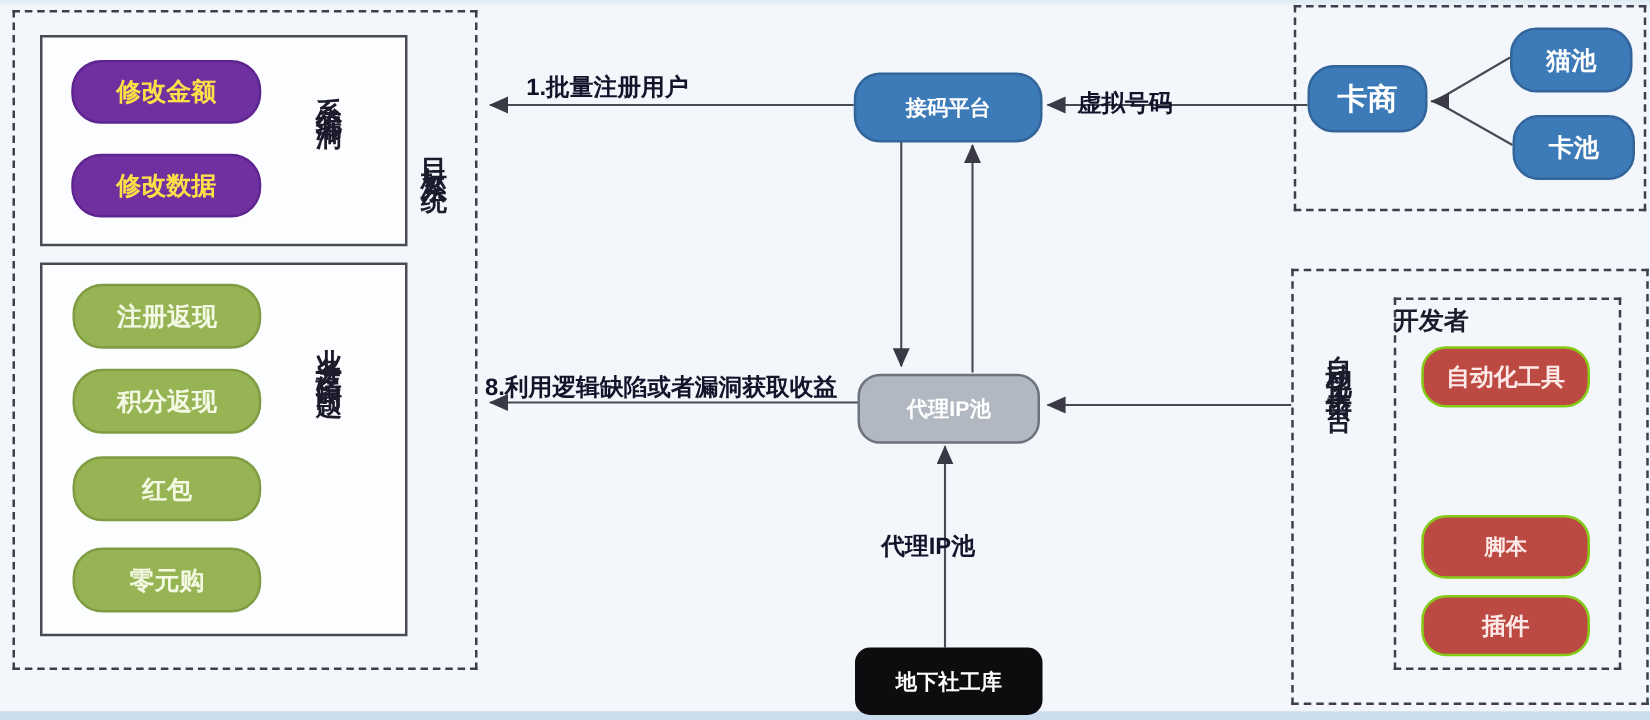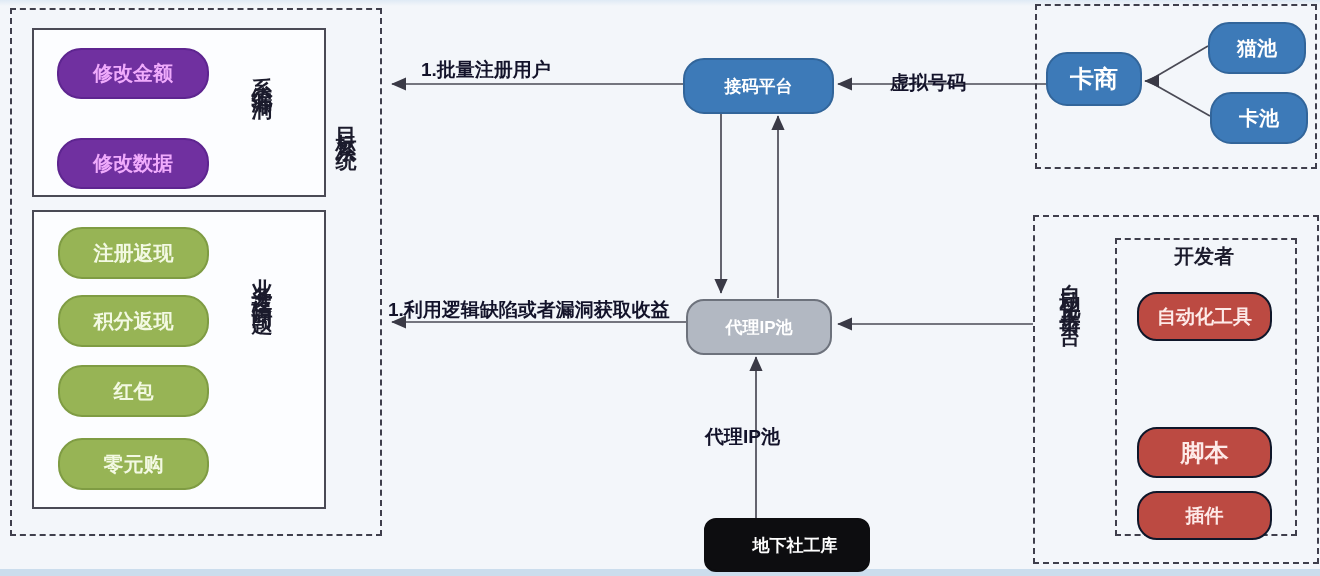--- a/index.html
+++ b/index.html
@@ -9,32 +9,32 @@
     font-family:"Liberation Sans","DejaVu Sans",sans-serif;
   }
   .strip-top{position:absolute;left:0;top:0;width:100%;height:6px;
     background:linear-gradient(#dfeaf5,rgba(243,246,250,0));}
   .strip-bottom{position:absolute;left:0;bottom:0;width:100%;height:7px;background:#cbdded;}
   svg.edges{position:absolute;left:0;top:0;width:1320px;height:576px;}
   .dashed{position:absolute;border:2px dashed #3f3f4c;background:transparent;}
   .solid{position:absolute;border:2px solid #4a4a55;background:#fcfdff;}
   .pill{position:absolute;display:flex;align-items:center;justify-content:center;
     font-weight:bold;font-size:20px;border-radius:24px;}
-  .purple{background:#7030a0;border:2px solid #5e2590;color:#f0abfc;}
+  .purple{background:#7030a0;border:2px solid #5e2590;color:#fde047;}
   .green{background:#97b455;border:2px solid #7f9c43;color:#f3f9e3;}
-  .red{background:#bc4a42;border:2px solid #0f172a;color:#fdeae8;border-radius:20px;margin-top:15px;}
+  .red{background:#bc4a42;border:2px solid #84cc16;color:#fdeae8;border-radius:20px;}
   .node{position:absolute;display:flex;align-items:center;justify-content:center;
     font-weight:bold;font-size:17px;color:#ffffff;}
   .blue{background:#3d7ab8;border:2px solid #32659a;border-radius:21px;}
   .grayn{background:#b2b8c2;border:2px solid #6d727c;border-radius:18px;}
   .blackn{background:#0d0d10;border:2px solid #0d0d10;border-radius:12px;}
   .vlabel{position:absolute;writing-mode:vertical-rl;text-orientation:upright;
     font-weight:bold;font-size:21px;color:#1b1b2c;letter-spacing:7px;line-height:1;}
   .elabel{position:absolute;font-weight:bold;font-size:19px;color:#13132a;white-space:nowrap;}
-  .hlabel{position:absolute;font-weight:bold;font-size:20px;color:#1b1b2c;text-align:center;}
+  .hlabel{position:absolute;font-weight:bold;font-size:20px;color:#1b1b2c;text-align:left;}
 </style>
 </head>
 <body>
 
 <div class="canvas">
 
   <div class="strip-top"></div>
   <div class="strip-bottom"></div>
 
   <svg class="edges" viewBox="0 0 1320 576">
@@ -54,47 +54,47 @@
       <line x1="1208" y1="46" x2="1150" y2="80"></line>
       <line x1="1210" y1="116" x2="1150" y2="82"></line>
       <line x1="1156" y1="81" x2="1145" y2="81" marker-end="url(#arrow)"></line>
     </g>
   </svg>
 
   <div class="dashed" style="left:10px;top:8px;width:368px;height:524px;"></div>
 
   <div class="solid" style="left:32px;top:28px;width:290px;height:165px;"></div>
   <div class="pill purple" style="left:57px;top:48px;width:148px;height:47px;">修改金额</div>
-  <div class="pill purple" style="left:57px;top:123px;width:148px;height:47px;margin-top:15px;">修改数据</div>
+  <div class="pill purple" style="left:57px;top:123px;width:148px;height:47px;">修改数据</div>
   <div class="vlabel" style="left:252px;top:61px;">系统漏洞</div>
 
   <div class="solid" style="left:32px;top:210px;width:290px;height:295px;"></div>
   <div class="pill green" style="left:58px;top:227px;width:147px;height:48px;">注册返现</div>
   <div class="pill green" style="left:58px;top:295px;width:147px;height:48px;">积分返现</div>
   <div class="pill green" style="left:58px;top:365px;width:147px;height:48px;">红包</div>
   <div class="pill green" style="left:58px;top:438px;width:147px;height:48px;">零元购</div>
   <div class="vlabel" style="left:252px;top:262px;">业务逻辑问题</div>
 
   <div class="vlabel" style="left:336px;top:110px;">目标系统</div>
 
   <div class="node blue" style="left:683px;top:58px;width:147px;height:52px;">接码平台</div>
   <div class="node grayn" style="left:686px;top:299px;width:142px;height:52px;">代理IP池</div>
-  <div class="node blackn" style="left:704px;top:518px;width:146px;height:50px;padding-left:16px;">地下社工库</div>
+  <div class="node blackn" style="left:684px;top:518px;width:146px;height:50px;">地下社工库</div>
 
   <div class="elabel" style="left:421px;top:57px;">1.批量注册用户</div>
-  <div class="elabel" style="left:890px;top:70px;">虚拟号码</div>
-  <div class="elabel" style="left:388px;top:297px;">1.利用逻辑缺陷或者漏洞获取收益</div>
+  <div class="elabel" style="left:862px;top:70px;">虚拟号码</div>
+  <div class="elabel" style="left:388px;top:297px;">8.利用逻辑缺陷或者漏洞获取收益</div>
   <div class="elabel" style="left:705px;top:424px;">代理IP池</div>
 
   <div class="dashed" style="left:1035px;top:4px;width:278px;height:161px;"></div>
   <div class="node blue" style="left:1046px;top:52px;width:92px;height:50px;font-size:24px;">卡商</div>
   <div class="node blue" style="left:1208px;top:22px;width:94px;height:48px;font-size:20px;">猫池</div>
   <div class="node blue" style="left:1210px;top:92px;width:94px;height:48px;font-size:20px;">卡池</div>
 
   <div class="dashed" style="left:1033px;top:215px;width:282px;height:345px;"></div>
   <div class="vlabel" style="left:1060px;top:267px;">自动化攻击平台</div>
   <div class="dashed" style="left:1115px;top:238px;width:178px;height:294px;"></div>
   <div class="hlabel" style="left:1115px;top:243px;width:178px;">开发者</div>
   <div class="pill red" style="left:1137px;top:277px;width:131px;height:45px;font-size:19px;">自动化工具</div>
-  <div class="pill red" style="left:1137px;top:412px;width:131px;height:47px;font-size:24px;">脚本</div>
+  <div class="pill red" style="left:1137px;top:412px;width:131px;height:47px;font-size:17px;">脚本</div>
   <div class="pill red" style="left:1137px;top:476px;width:131px;height:45px;font-size:19px;">插件</div>
 
 </div>
 
 </body></html>

